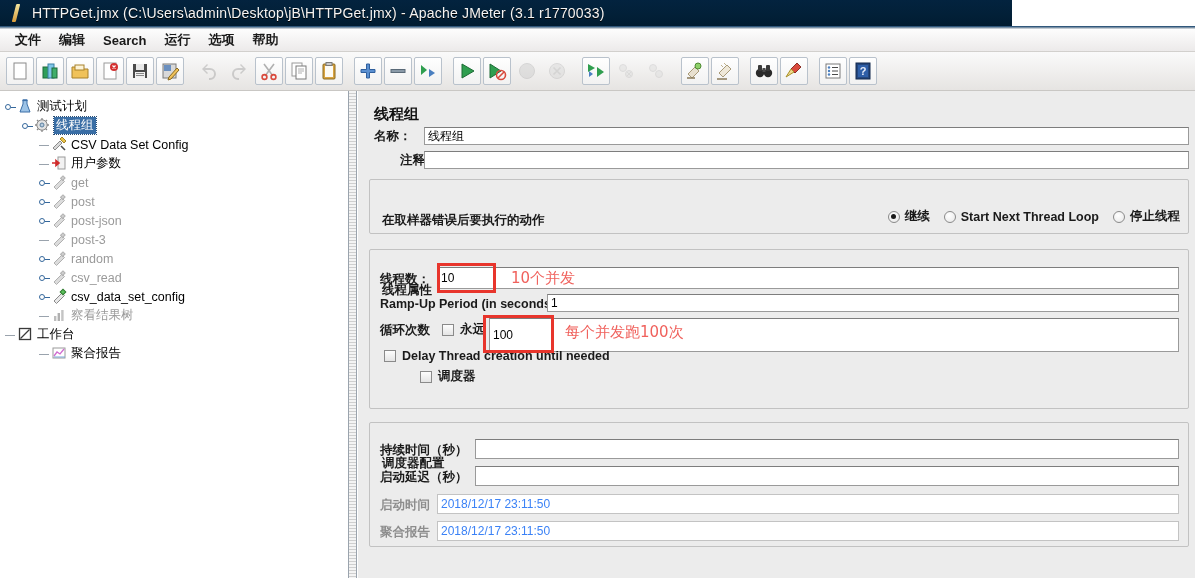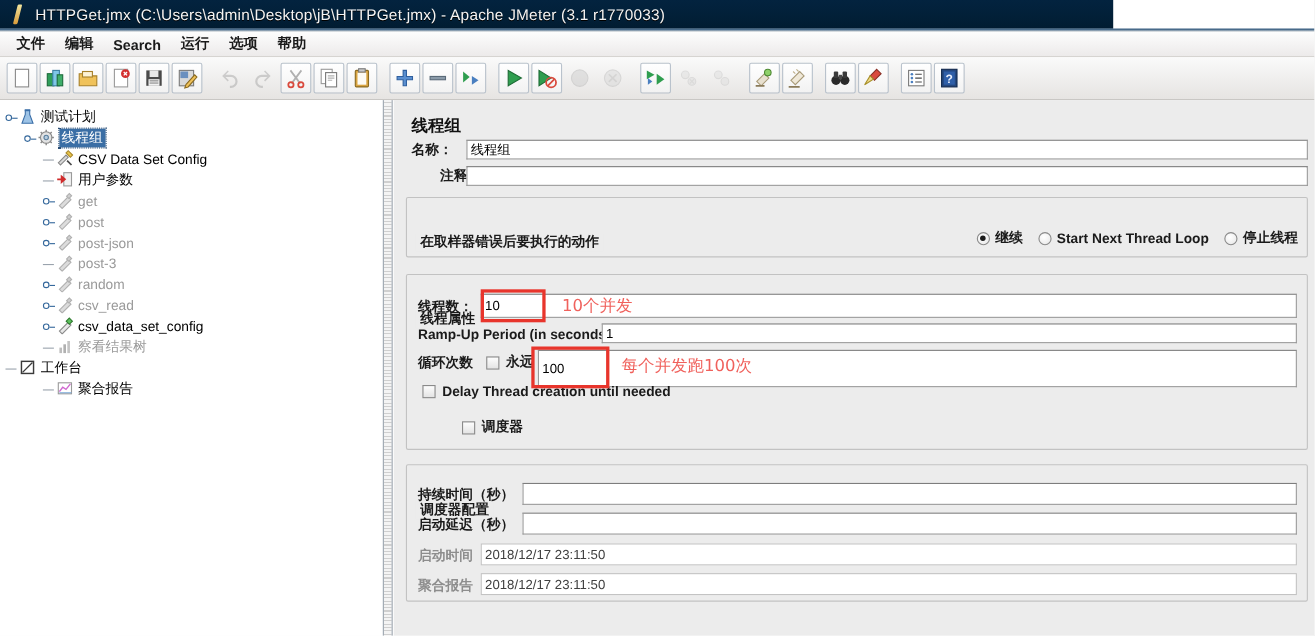--- a/index.html
+++ b/index.html
@@ -108,21 +108,21 @@
     position:absolute;left:16px;top:14px;font-size:15px;font-weight:bold;color:#111;
   }
   .row{position:absolute;display:flex;align-items:center;}
   .lbl{font-size:12.5px;font-weight:bold;color:#1a1a1a;white-space:nowrap;}
   .tf{
     background:#fff;border:1px solid #9a9a9a;border-top-color:#7d7d7d;
     height:18px;box-sizing:border-box;font-size:12px;color:#000;
     padding:0 3px;line-height:17px;font-family:"Liberation Sans",sans-serif;
     outline:none;
   }
-  .tf.ghost{color:#404040;background:#fff;border:1px solid #c3c3c3;}
+  .tf.ghost{color:#3b82f6;background:#fff;border:1px solid #c3c3c3;}
 
   .group{
     position:absolute;border:1px solid #c2c2c2;border-radius:2px;
     background:#ececec;box-sizing:border-box;
   }
   .group-legend{
     position:absolute;top:-8px;left:8px;background:#ececec;
     padding:0 4px;font-size:12.5px;font-weight:bold;color:#1a1a1a;white-space:nowrap;margin-top:40px;
   }
 
@@ -545,21 +545,21 @@
       <div class="box"></div>
       <span>永远</span>
     </div>
     <input class="tf" style="position: absolute; left: 131px; top: 227px; width: 690px; height: 34px; line-height: 22px;" value="100">
 
     <div class="cb" style="position:absolute;left:26px;top:258px;">
       <div class="box"></div>
       <span>Delay Thread creation until needed</span>
     </div>
 
-    <div class="cb" style="position:absolute;left:26px;top:289px;padding-left:36px;">
+    <div class="cb" style="position:absolute;left:26px;top:277px;padding-left:36px;">
       <div class="box"></div>
       <span>调度器</span>
     </div>
 
     <div class="group" style="left:11px;top:331px;width:820px;height:125px;">
       <div class="group-legend">调度器配置</div>
     </div>
 
     <div class="lbl" style="position:absolute;left:22px;top:351px;">持续时间（秒）</div>
     <input class="tf" style="position: absolute; left: 117px; top: 348px; width: 704px; height: 20px; line-height: 19px;" value="">

